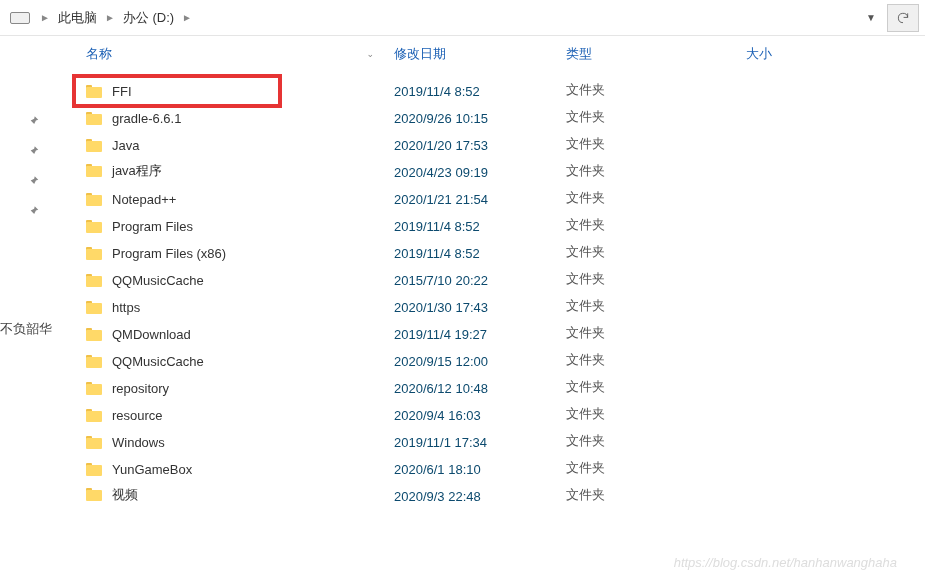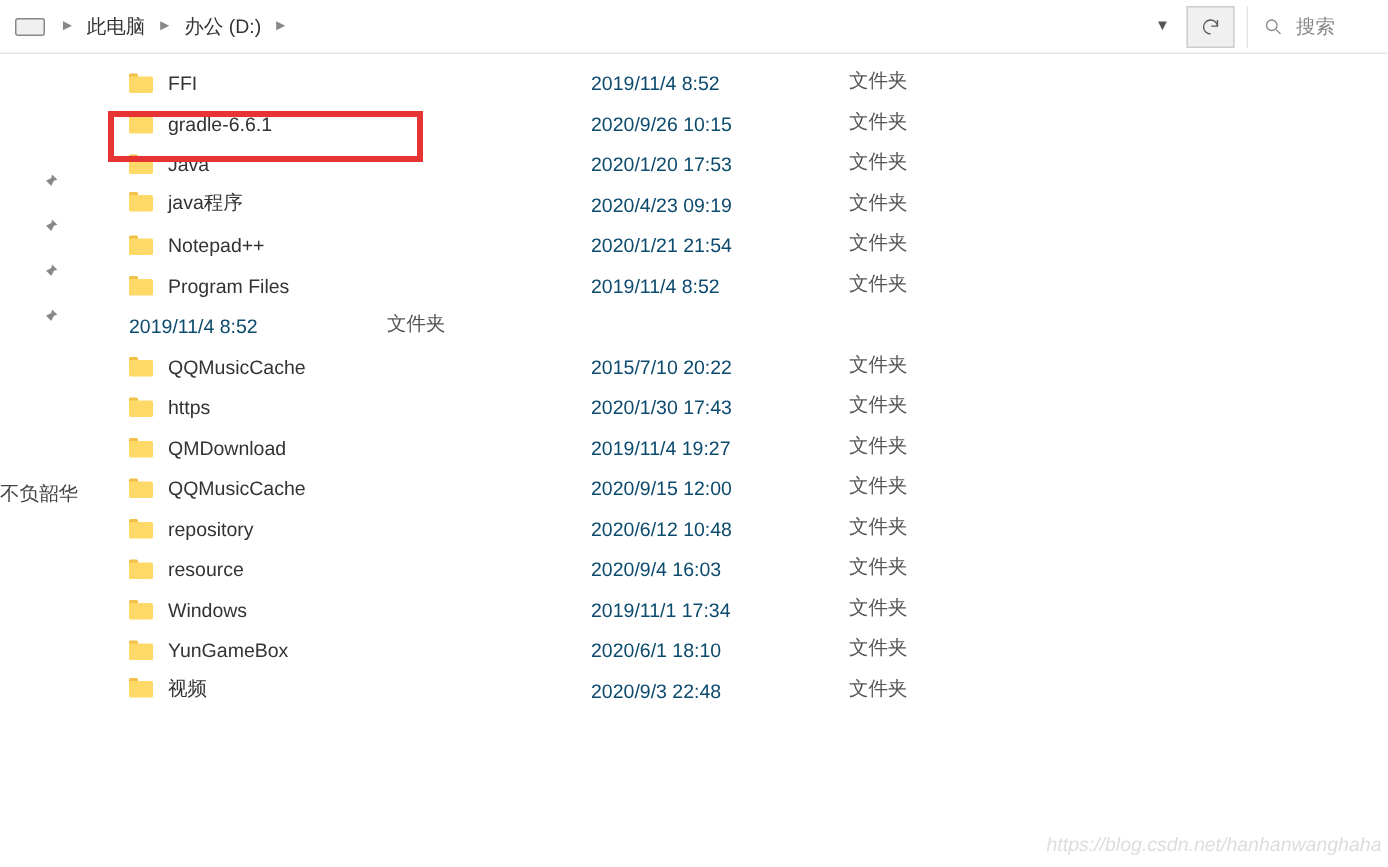--- a/index.html
+++ b/index.html
@@ -38,68 +38,70 @@
     .row .cell-name { width:308px; display:flex; align-items:center; }
     .folder-icon { width:18px; height:14px; margin-right:8px; position:relative; flex-shrink:0; }
     .folder-icon::before { content:""; position:absolute; width:6px; height:3px; background:#f0c048; top:0; left:0; border-radius:1px 1px 0 0; }
     .folder-icon::after { content:""; position:absolute; width:16px; height:11px; background:#ffd968; top:2px; left:0; border-radius:1px; }
     .row .cell-date { width:172px; color:#0c4a6e; }
     .row .cell-type { width:180px; color:#555;font-family:Liberation Serif, serif; }
     .row .cell-size { flex:1; }
     
     .highlight-box { position:absolute; border:4px solid #e63434; top:38px; left:14px; width:210px; height:34px; pointer-events:none; }
     
-    .watermark-bottom { position:absolute; right:4px; bottom:8px; font-size:13px; color:#ddd; font-style:italic; }
+    .watermark-bottom { position:absolute; right:28px; bottom:8px; font-size:13px; color:#ddd; font-style:italic; }
   </style>
 </head>
 <body>
 
 <div class="addr-bar">
   <div class="drive-icon"></div>
   <span class="crumb-sep">►</span>
   <div class="breadcrumb">
     <span class="crumb">此电脑</span>
     <span class="crumb-sep">►</span>
     <span class="crumb">办公 (D:)</span>
     <span class="crumb-sep">►</span>
   </div>
   <div class="addr-spacer"></div>
   <div class="addr-drop">▼</div>
   <div class="refresh-btn">
     <svg viewBox="0 0 24 24">
         <path d="M20 11A8 8 0 1 0 12 20M20 4v7h-7"></path>
       </svg>
   </div>
-  <div class="search-box">
-    <svg viewBox="0 0 24 24">
-        <circle cx="10" cy="10" r="6"></circle>
-        <path d="M20 20l-5-5"></path>
-      </svg>
-    <span class="search-ph">搜索</span>
-  </div>
 </div>
 
 <div class="main">
   <div class="sidebar">
     <div class="pin"><svg viewBox="0 0 24 24">
           <path d="M14 3l7 7-4 1-3 6-3-3-6 6 6-6-3-3 6-3 1-4z"></path>
         </svg></div>
     <div class="pin"><svg viewBox="0 0 24 24">
           <path d="M14 3l7 7-4 1-3 6-3-3-6 6 6-6-3-3 6-3 1-4z"></path>
         </svg></div>
     <div class="pin"><svg viewBox="0 0 24 24">
           <path d="M14 3l7 7-4 1-3 6-3-3-6 6 6-6-3-3 6-3 1-4z"></path>
         </svg></div>
     <div class="pin"><svg viewBox="0 0 24 24">
           <path d="M14 3l7 7-4 1-3 6-3-3-6 6 6-6-3-3 6-3 1-4z"></path>
         </svg></div>
   </div>
   <div class="watermark-side">不负韶华</div>
 
   <div class="content">
+    <div class="col-headers">
+      <div class="col-name">
+        <span>名称</span>
+        <span class="sort-ind">⌄</span>
+      </div>
+      <div class="col-date">修改日期</div>
+      <div class="col-type">类型</div>
+      <div class="col-size">大小</div>
+    </div>
 
     <div class="file-list" id="file-list">
         <div class="row">
           <div class="cell-name">
             <span class="folder-icon"></span>
             <span>FFI</span>
           </div>
           <div class="cell-date">2019/11/4 8:52</div>
           <div class="cell-type">文件夹</div>
           <div class="cell-size"></div>
@@ -143,20 +145,24 @@
         <div class="row">
           <div class="cell-name">
             <span class="folder-icon"></span>
             <span>Program Files</span>
           </div>
           <div class="cell-date">2019/11/4 8:52</div>
           <div class="cell-type">文件夹</div>
           <div class="cell-size"></div>
         </div>
         <div class="row">
+          <div class="cell-name">
+            <span class="folder-icon"></span>
+            <span>Program Files (x86)</span>
+          </div>
           <div class="cell-date">2019/11/4 8:52</div>
           <div class="cell-type">文件夹</div>
           <div class="cell-size"></div>
         </div>
         <div class="row">
           <div class="cell-name">
             <span class="folder-icon"></span>
             <span>QQMusicCache</span>
           </div>
           <div class="cell-date">2015/7/10 20:22</div>

